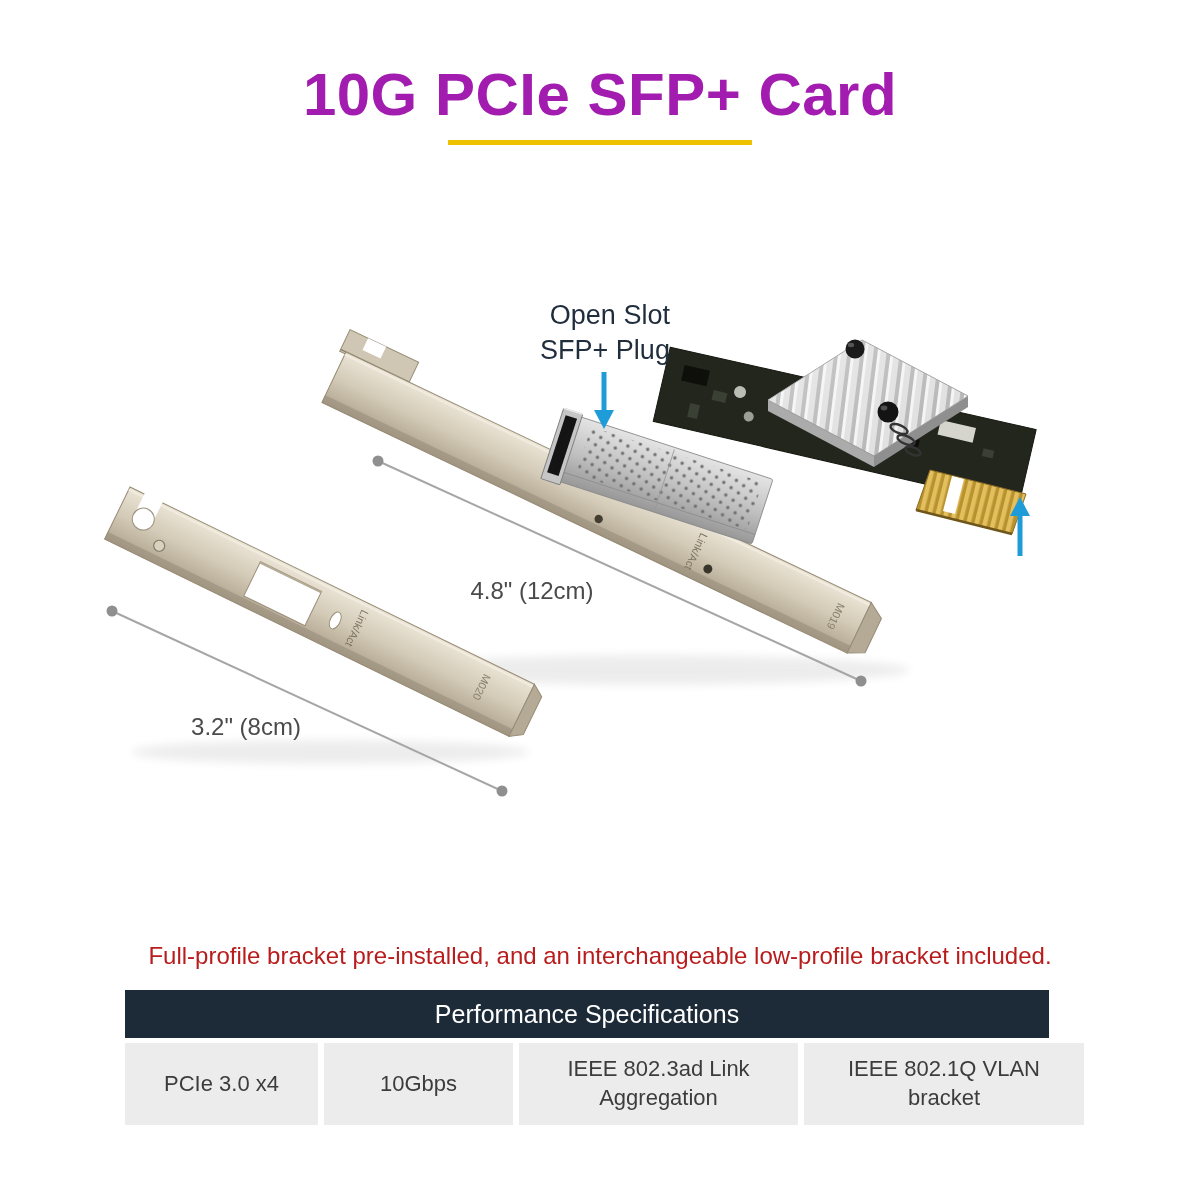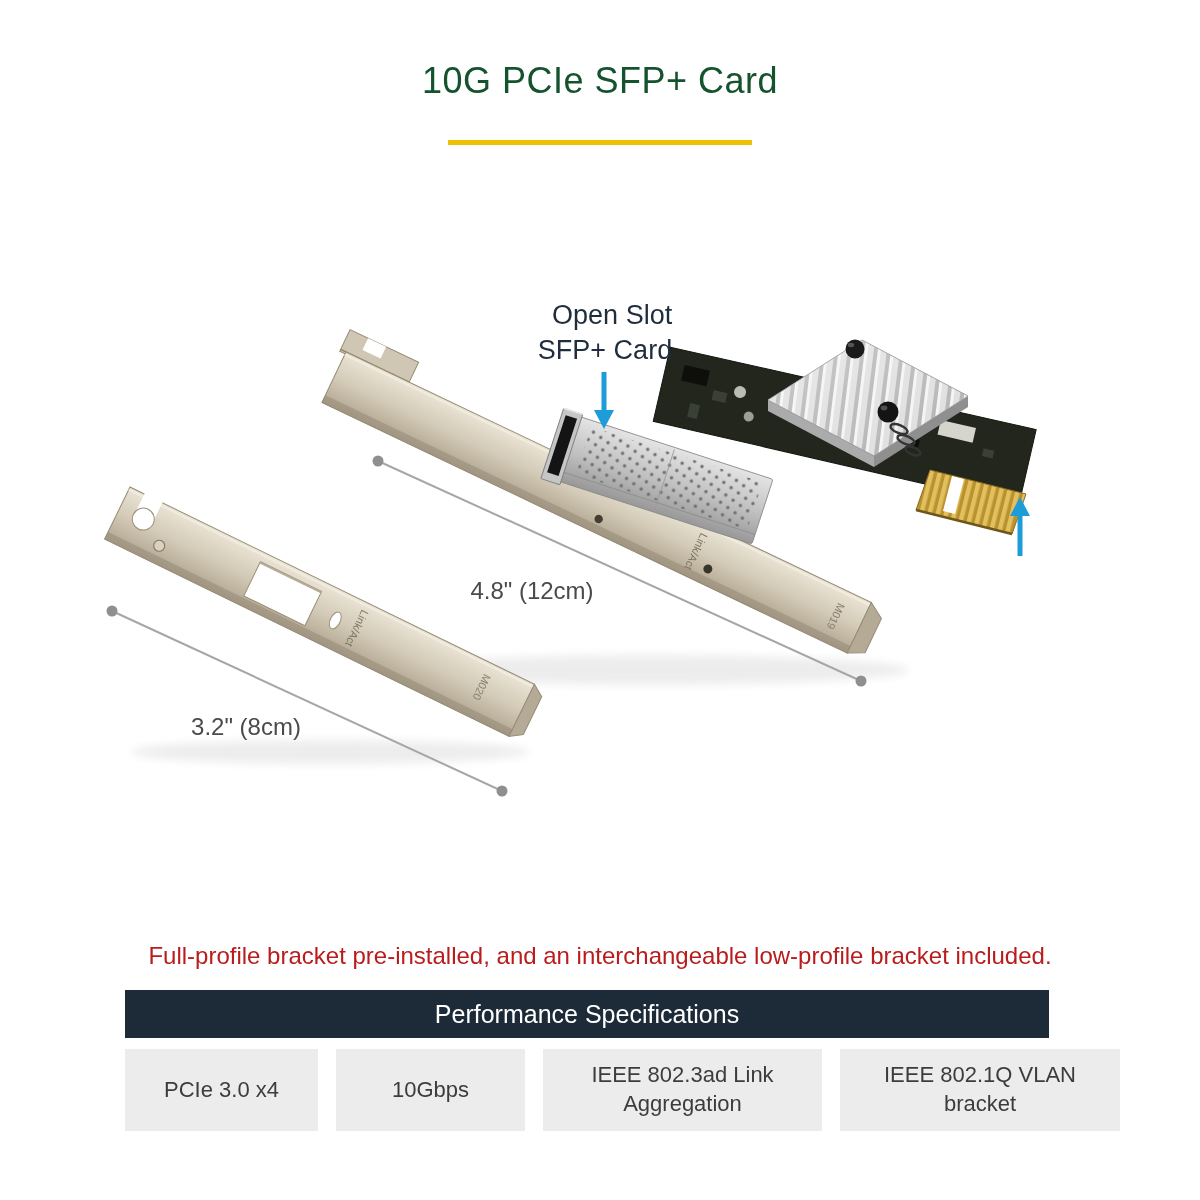--- a/index.html
+++ b/index.html
@@ -1,39 +1,39 @@
 <!DOCTYPE html>
 <html><head>
 <meta charset="utf-8">
 <style>
   * { margin:0; padding:0; box-sizing:border-box; }
   html,body { width:1200px; height:1200px; background:#ffffff; font-family:"Liberation Sans", sans-serif; }
   .page { position:relative; width:1200px; height:1200px; background:#ffffff; overflow:hidden; }
 
   .title { position:absolute; top:60px; left:0; width:100%; text-align:center;
-           font-size:36px; font-weight:400; color:#14532d; letter-spacing:.5px; }
+           font-size:60px; font-weight:700; color:#a21caf; letter-spacing:.5px; }
   .accent-rule { position:absolute; top:140px; left:448px; width:304px; height:5px; background:#eec200; }
 
   .art { position:absolute; top:0; left:0; }
 
   .ann { position:absolute; text-align:right; font-size:27px; line-height:1.3; color:#1f2d3c; }
   .ann-sfp  { left:605px;  top:298px; transform:translateX(-50%); }
   .ann-pcie { left:1021px; top:548px; transform:translateX(-50%); }
 
   .dim-label { position:absolute; font-size:24px; color:#4a4a4a; transform:translateX(-50%); white-space:nowrap; }
   .dim-card    { left:532px; top:577px; }
   .dim-bracket { left:246px; top:713px; }
 
   .caption { position:absolute; top:942px; left:0; width:100%; text-align:center;
              font-size:24px; color:#b91c1c; }
 
   .spec { position:absolute; left:125px; top:990px; width:924px; }
   .spec-header { height:48px; background:#1d2b39; color:#ffffff; font-size:25px;
                  display:flex; align-items:center; justify-content:center; }
-  .spec-body { margin-top:11px; display:grid; grid-template-columns:193px 189px 279px 280px; gap:18px; }
+  .spec-body { margin-top:5px; display:grid; grid-template-columns:193px 189px 279px 280px; gap:6px; }
   .spec-cell { background:#ececec; height:82px; display:flex; align-items:center; justify-content:center;
                text-align:center; font-size:22px; color:#3c3c3c; line-height:1.3; padding:0 20px; }
 
   svg text.marking { font-family:"Liberation Sans", sans-serif; }
 </style>
 </head>
 <body>
 
 <div class="page">
 
@@ -169,21 +169,21 @@
       <polygon points="604,429 594,410 614,410" fill="#1e9cd8"></polygon>
     </g>
     <g>
       <line x1="1020" y1="556" x2="1020" y2="514" stroke="#1e9cd8" stroke-width="5"></line>
       <polygon points="1020,497 1010,516 1030,516" fill="#1e9cd8"></polygon>
     </g>
   </svg>
 
   <div class="ann ann-sfp">
     <div>Open Slot</div>
-    <div>SFP+ Card</div>
+    <div>SFP+ Plug</div>
   </div>
 
   <div class="dim-label dim-card">4.8" (12cm)</div>
   <div class="dim-label dim-bracket">3.2" (8cm)</div>
 
   <p class="caption">Full-profile bracket pre-installed, and an interchangeable low-profile bracket included.</p>
 
   <div class="spec">
     <div class="spec-header">Performance Specifications</div>
     <div class="spec-body">

